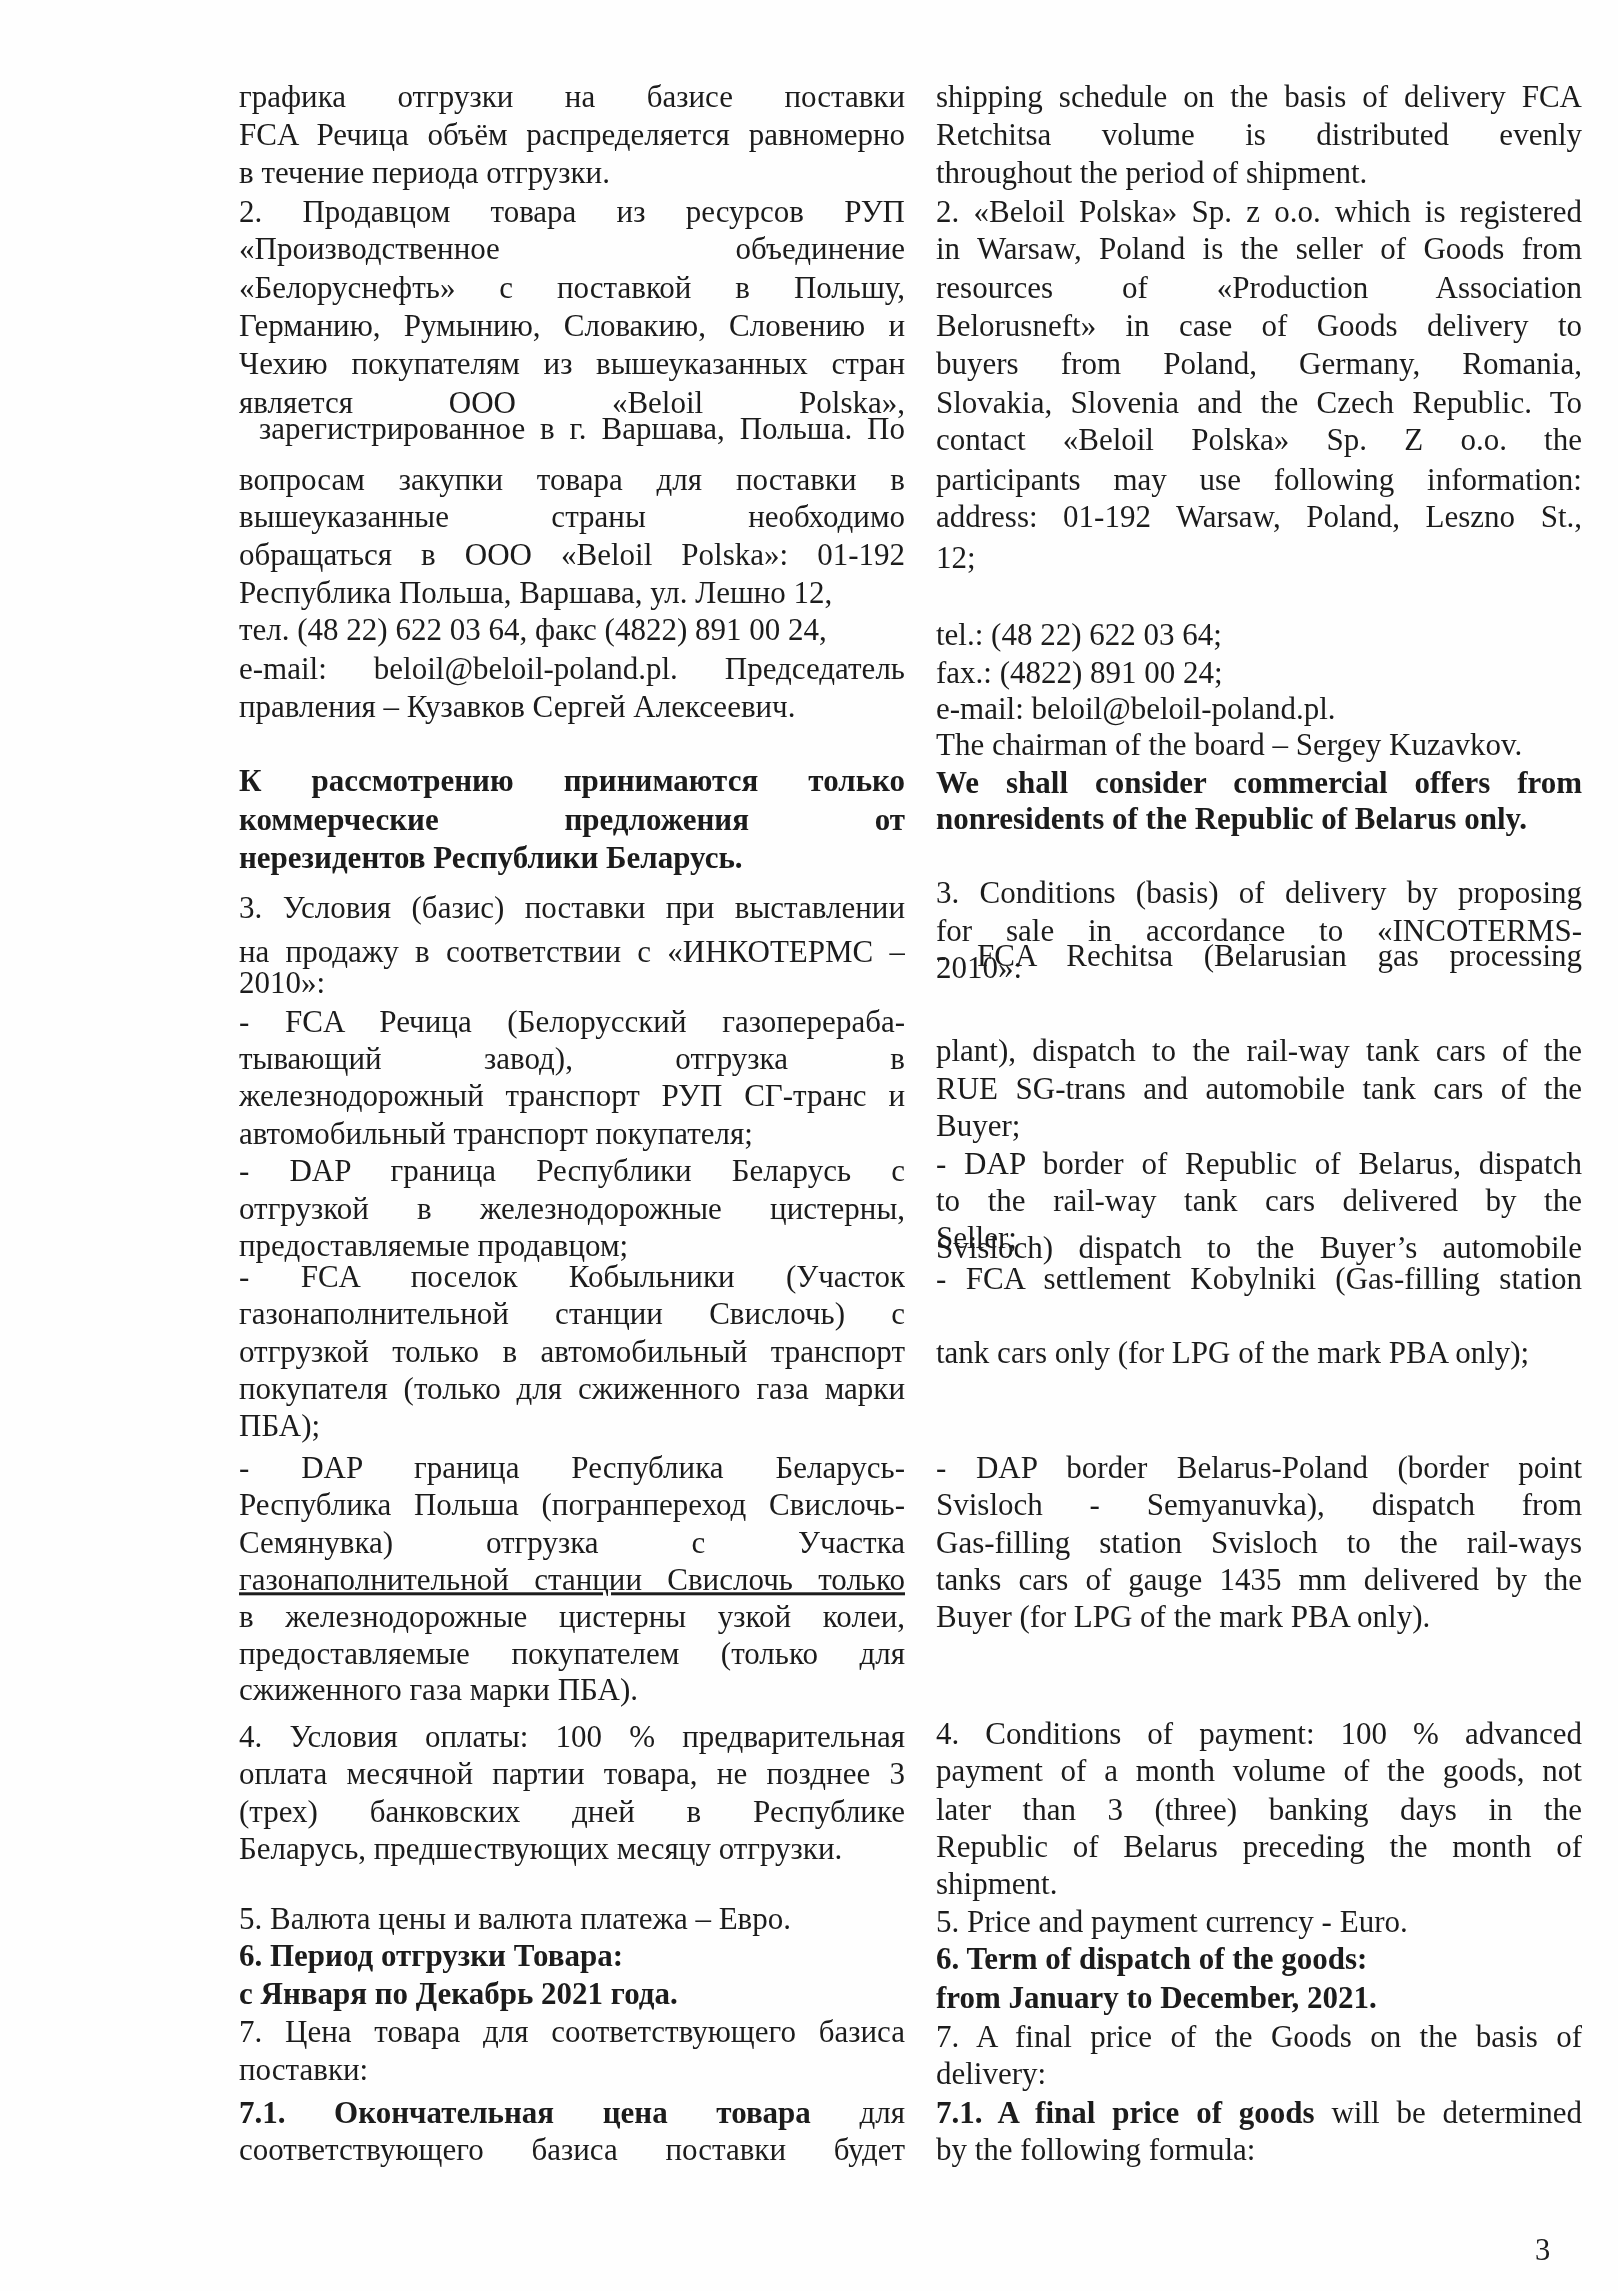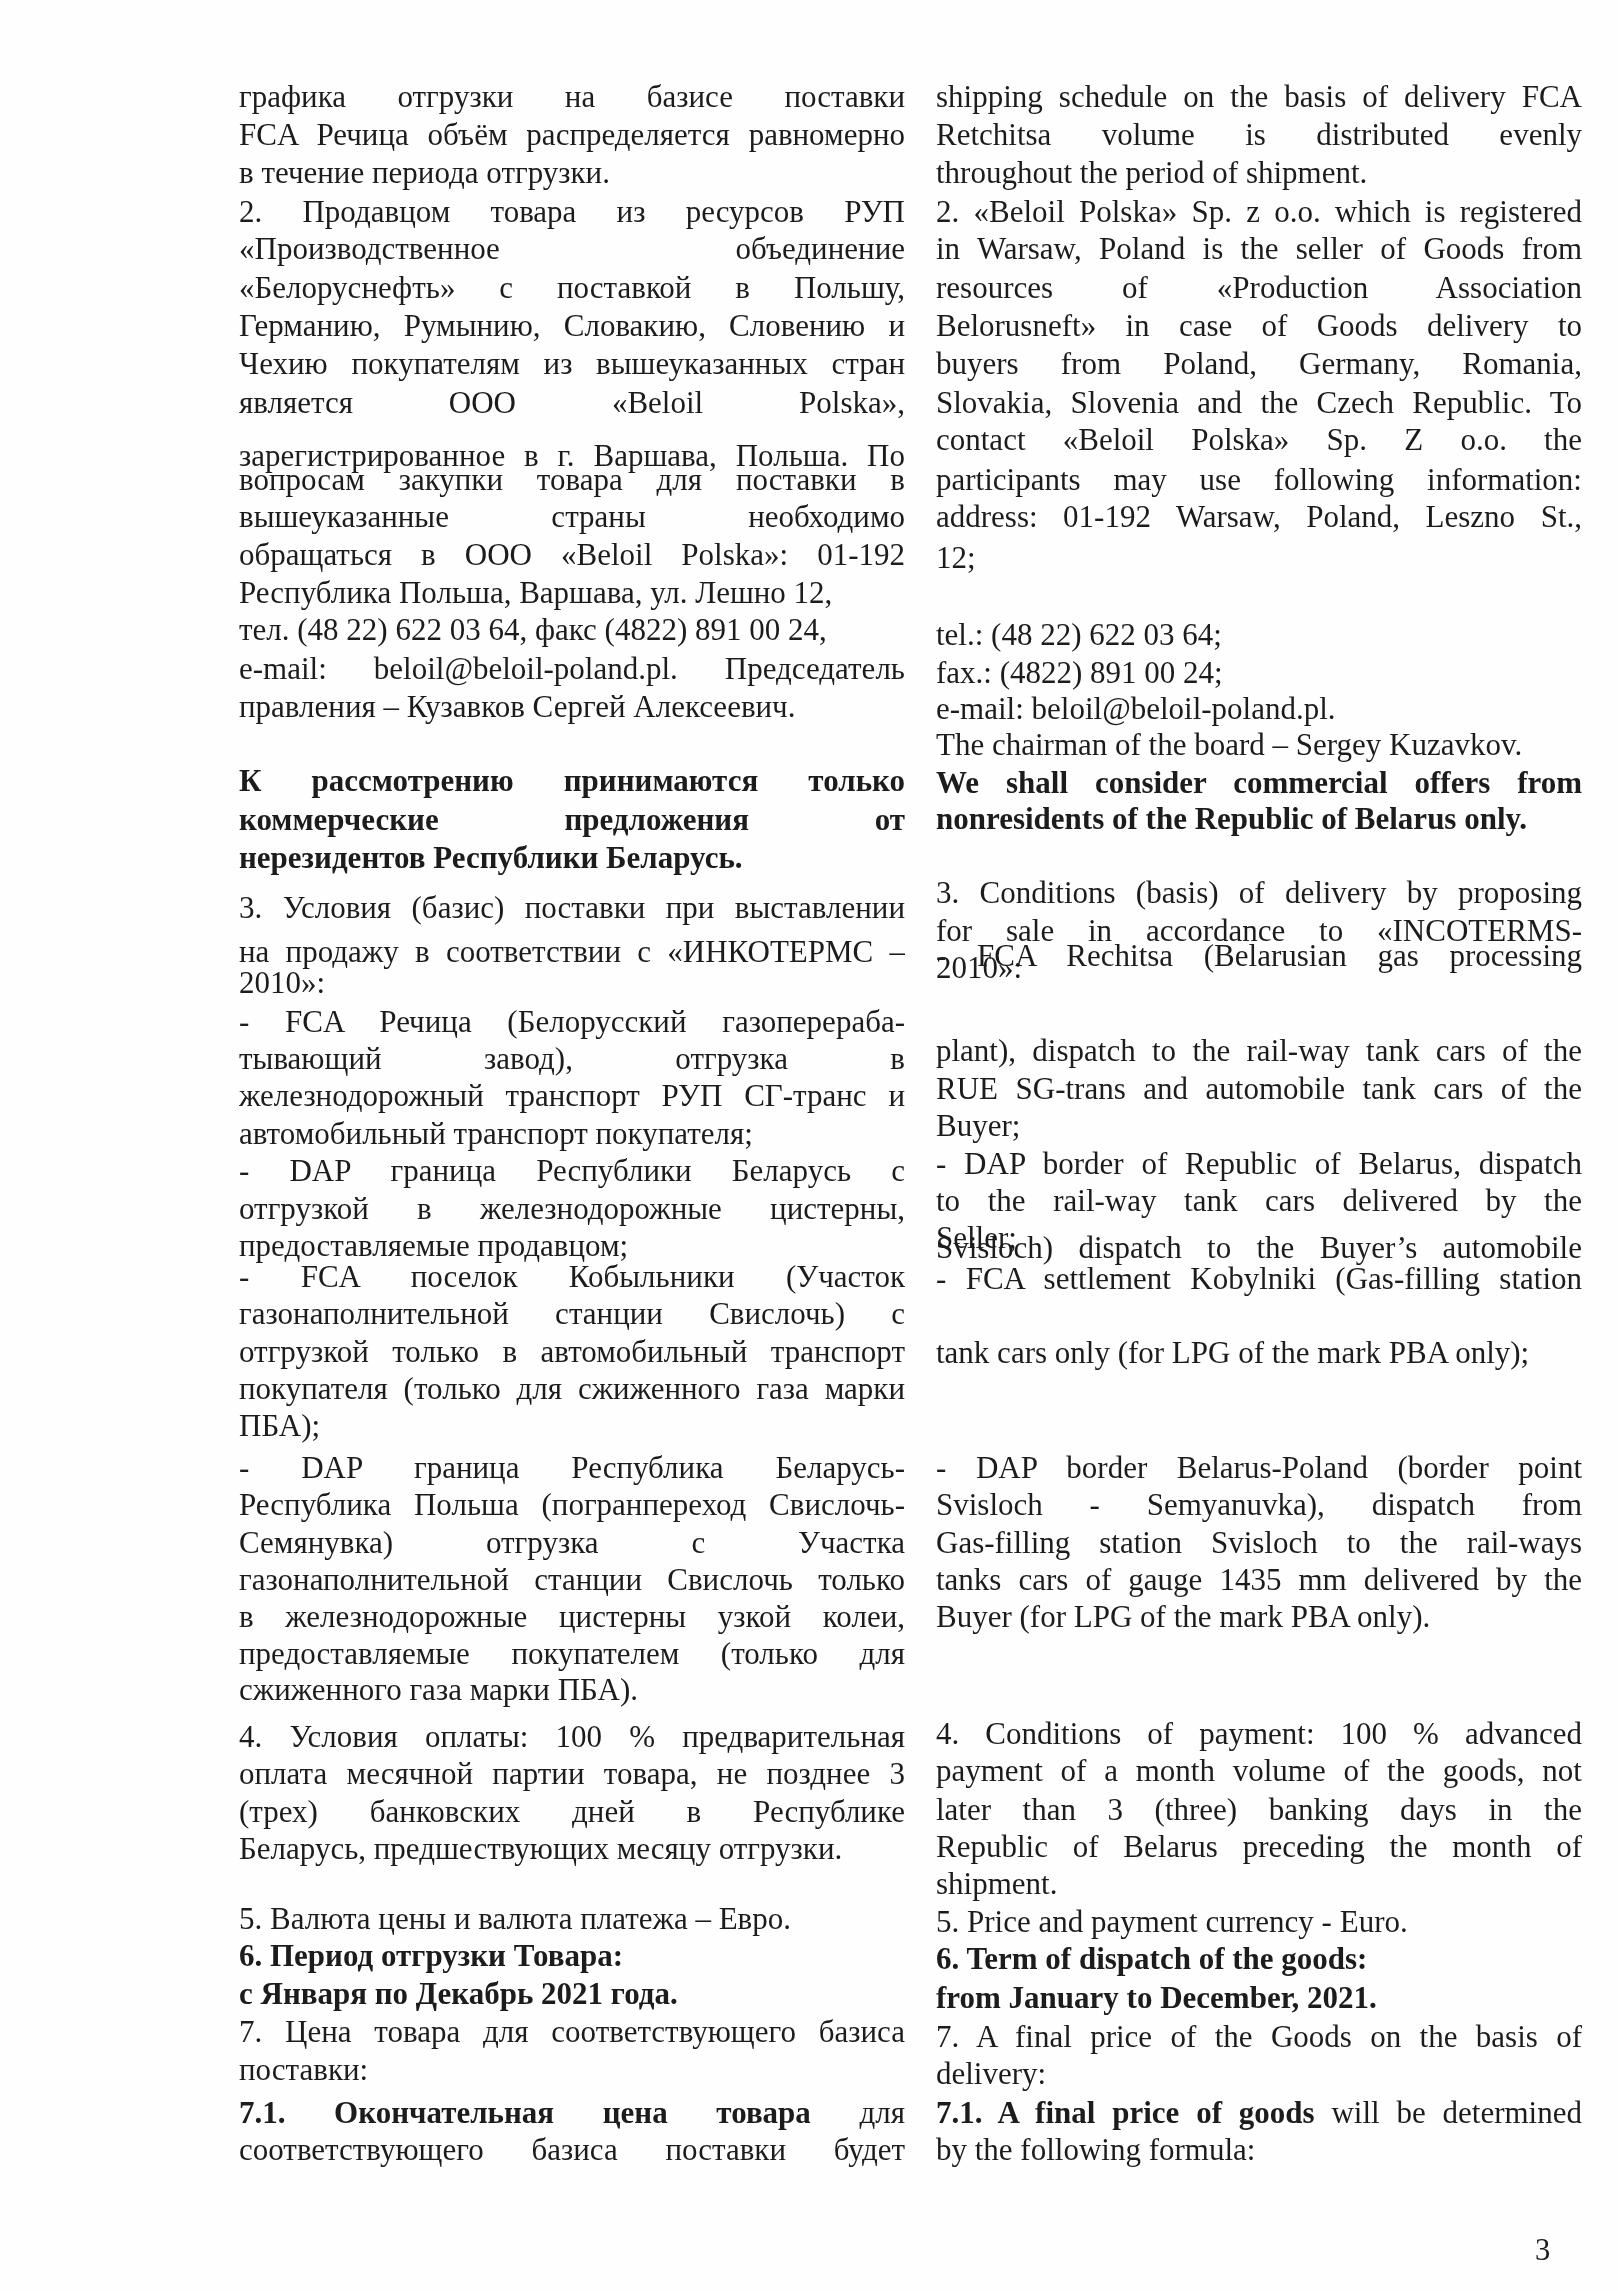--- a/index.html
+++ b/index.html
@@ -48,21 +48,21 @@
   <div class="col col-ru" id="col-ru">
       <div class="ln j" style="top: 97px;"><span>графика отгрузки на базисе поставки</span></div>
       <div class="ln j" style="top: 135px;"><span>FCA Речица объём распределяется равномерно</span></div>
       <div class="ln" style="top: 173px;"><span>в течение периода отгрузки.</span></div>
       <div class="ln j" style="top: 212px;"><span>2. Продавцом товара из ресурсов РУП</span></div>
       <div class="ln j" style="top: 249px;"><span>«Производственное объединение</span></div>
       <div class="ln j" style="top: 288px;"><span>«Белоруснефть» с поставкой в Польшу,</span></div>
       <div class="ln j" style="top: 326px;"><span>Германию, Румынию, Словакию, Словению и</span></div>
       <div class="ln j" style="top: 364px;"><span>Чехию покупателям из вышеуказанных стран</span></div>
       <div class="ln j" style="top: 403px;"><span>является ООО «Beloil Polska»,</span></div>
-      <div class="ln j" style="top: 456px;"><span>зарегистрированное в г. Варшава, Польша. По</span></div>
+      <div class="ln j" style="top: 429px; margin-left: 20px;"><span>зарегистрированное в г. Варшава, Польша. По</span></div>
       <div class="ln j" style="top: 480px;"><span>вопросам закупки товара для поставки в</span></div>
       <div class="ln j" style="top: 517px;"><span>вышеуказанные страны необходимо</span></div>
       <div class="ln j" style="top: 555px;"><span>обращаться в ООО «Beloil Polska»: 01-192</span></div>
       <div class="ln" style="top: 593px;"><span>Республика Польша, Варшава, ул. Лешно 12,</span></div>
       <div class="ln" style="top: 630px;"><span>тел. (48 22) 622 03 64, факс (4822) 891 00 24,</span></div>
       <div class="ln j" style="top: 669px;"><span>e-mail: beloil@beloil-poland.pl. Председатель</span></div>
       <div class="ln" style="top: 707px;"><span>правления – Кузавков Сергей Алексеевич.</span></div>
       <div class="ln j b" style="top: 781px;"><span>К рассмотрению принимаются только</span></div>
       <div class="ln j b" style="top: 820px;"><span>коммерческие предложения от</span></div>
       <div class="ln b" style="top: 858px;"><span>нерезидентов Республики Беларусь.</span></div>
@@ -77,21 +77,21 @@
       <div class="ln j" style="top: 1209px;"><span>отгрузкой в железнодорожные цистерны,</span></div>
       <div class="ln" style="top: 1246px;"><span>предоставляемые продавцом;</span></div>
       <div class="ln j" style="top: 1277px;"><span>- FCA поселок Кобыльники (Участок</span></div>
       <div class="ln j" style="top: 1314px;"><span>газонаполнительной станции Свислочь) с</span></div>
       <div class="ln j" style="top: 1352px;"><span>отгрузкой только в автомобильный транспорт</span></div>
       <div class="ln j" style="top: 1389px;"><span>покупателя (</span><span class="u">только для сжиженного газа марки</span></div>
       <div class="ln" style="top: 1426px;"><span class="u">ПБА</span><span>);</span></div>
       <div class="ln j" style="top: 1468px;"><span>- DAP граница Республика Беларусь-</span></div>
       <div class="ln j" style="top: 1505px;"><span>Республика Польша (погранпереход Свислочь-</span></div>
       <div class="ln j" style="top: 1543px;"><span>Семянувка) отгрузка с Участка</span></div>
-      <div class="ln j" style="top: 1580px;"><span>газонаполнительной станции Свислочь только</span></div>
+      <div class="ln j" style="top: 1580px; text-decoration: underline;"><span>газонаполнительной станции Свислочь только</span></div>
       <div class="ln j" style="top: 1617px;"><span>в железнодорожные цистерны узкой колеи,</span></div>
       <div class="ln j" style="top: 1654px;"><span>предоставляемые покупателем (</span><span class="u">только для</span></div>
       <div class="ln" style="top: 1690px;"><span class="u">сжиженного газа марки ПБА</span><span>).</span></div>
       <div class="ln j" style="top: 1737px;"><span>4. Условия оплаты: 100 % предварительная</span></div>
       <div class="ln j" style="top: 1774px;"><span>оплата месячной партии товара, не позднее 3</span></div>
       <div class="ln j" style="top: 1812px;"><span>(трех) банковских дней в Республике</span></div>
       <div class="ln" style="top: 1849px;"><span>Беларусь, предшествующих месяцу отгрузки.</span></div>
       <div class="ln" style="top: 1919px;"><span>5. Валюта цены и валюта платежа – Евро.</span></div>
       <div class="ln b" style="top: 1956px;"><span>6. Период отгрузки Товара:</span></div>
       <div class="ln b" style="top: 1994px;"><span>с Января по Декабрь 2021 года.</span></div>

